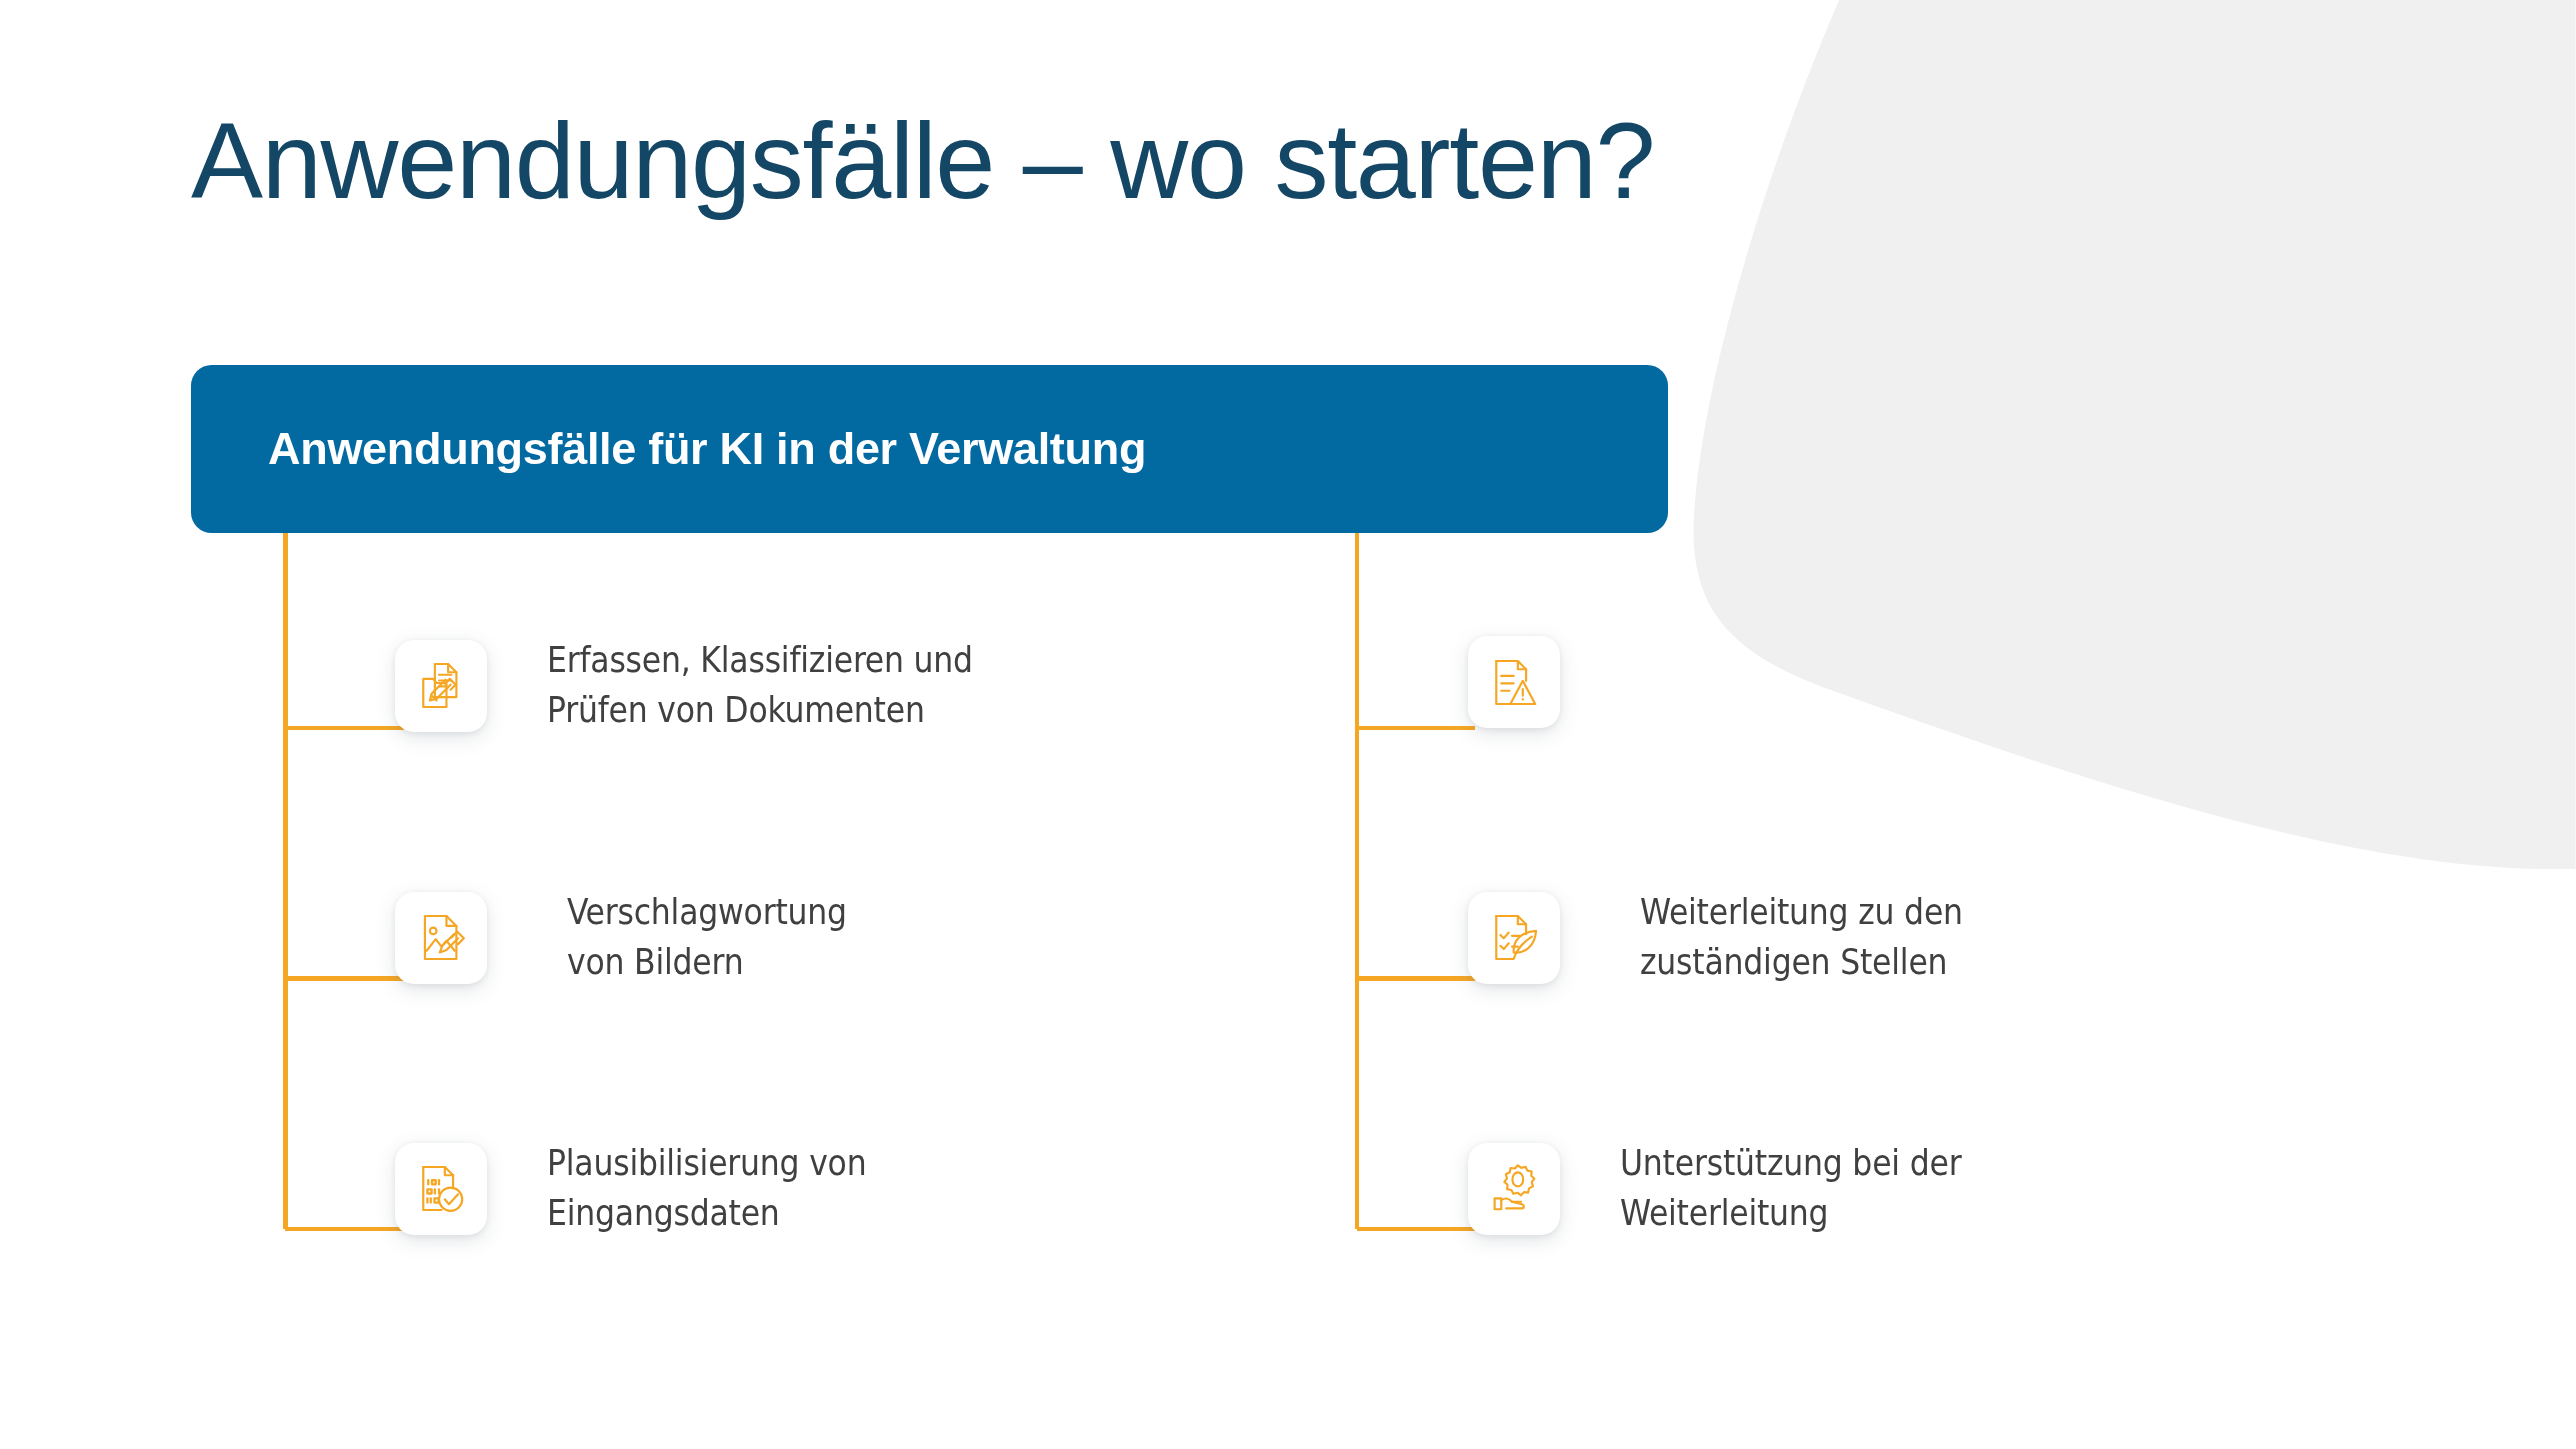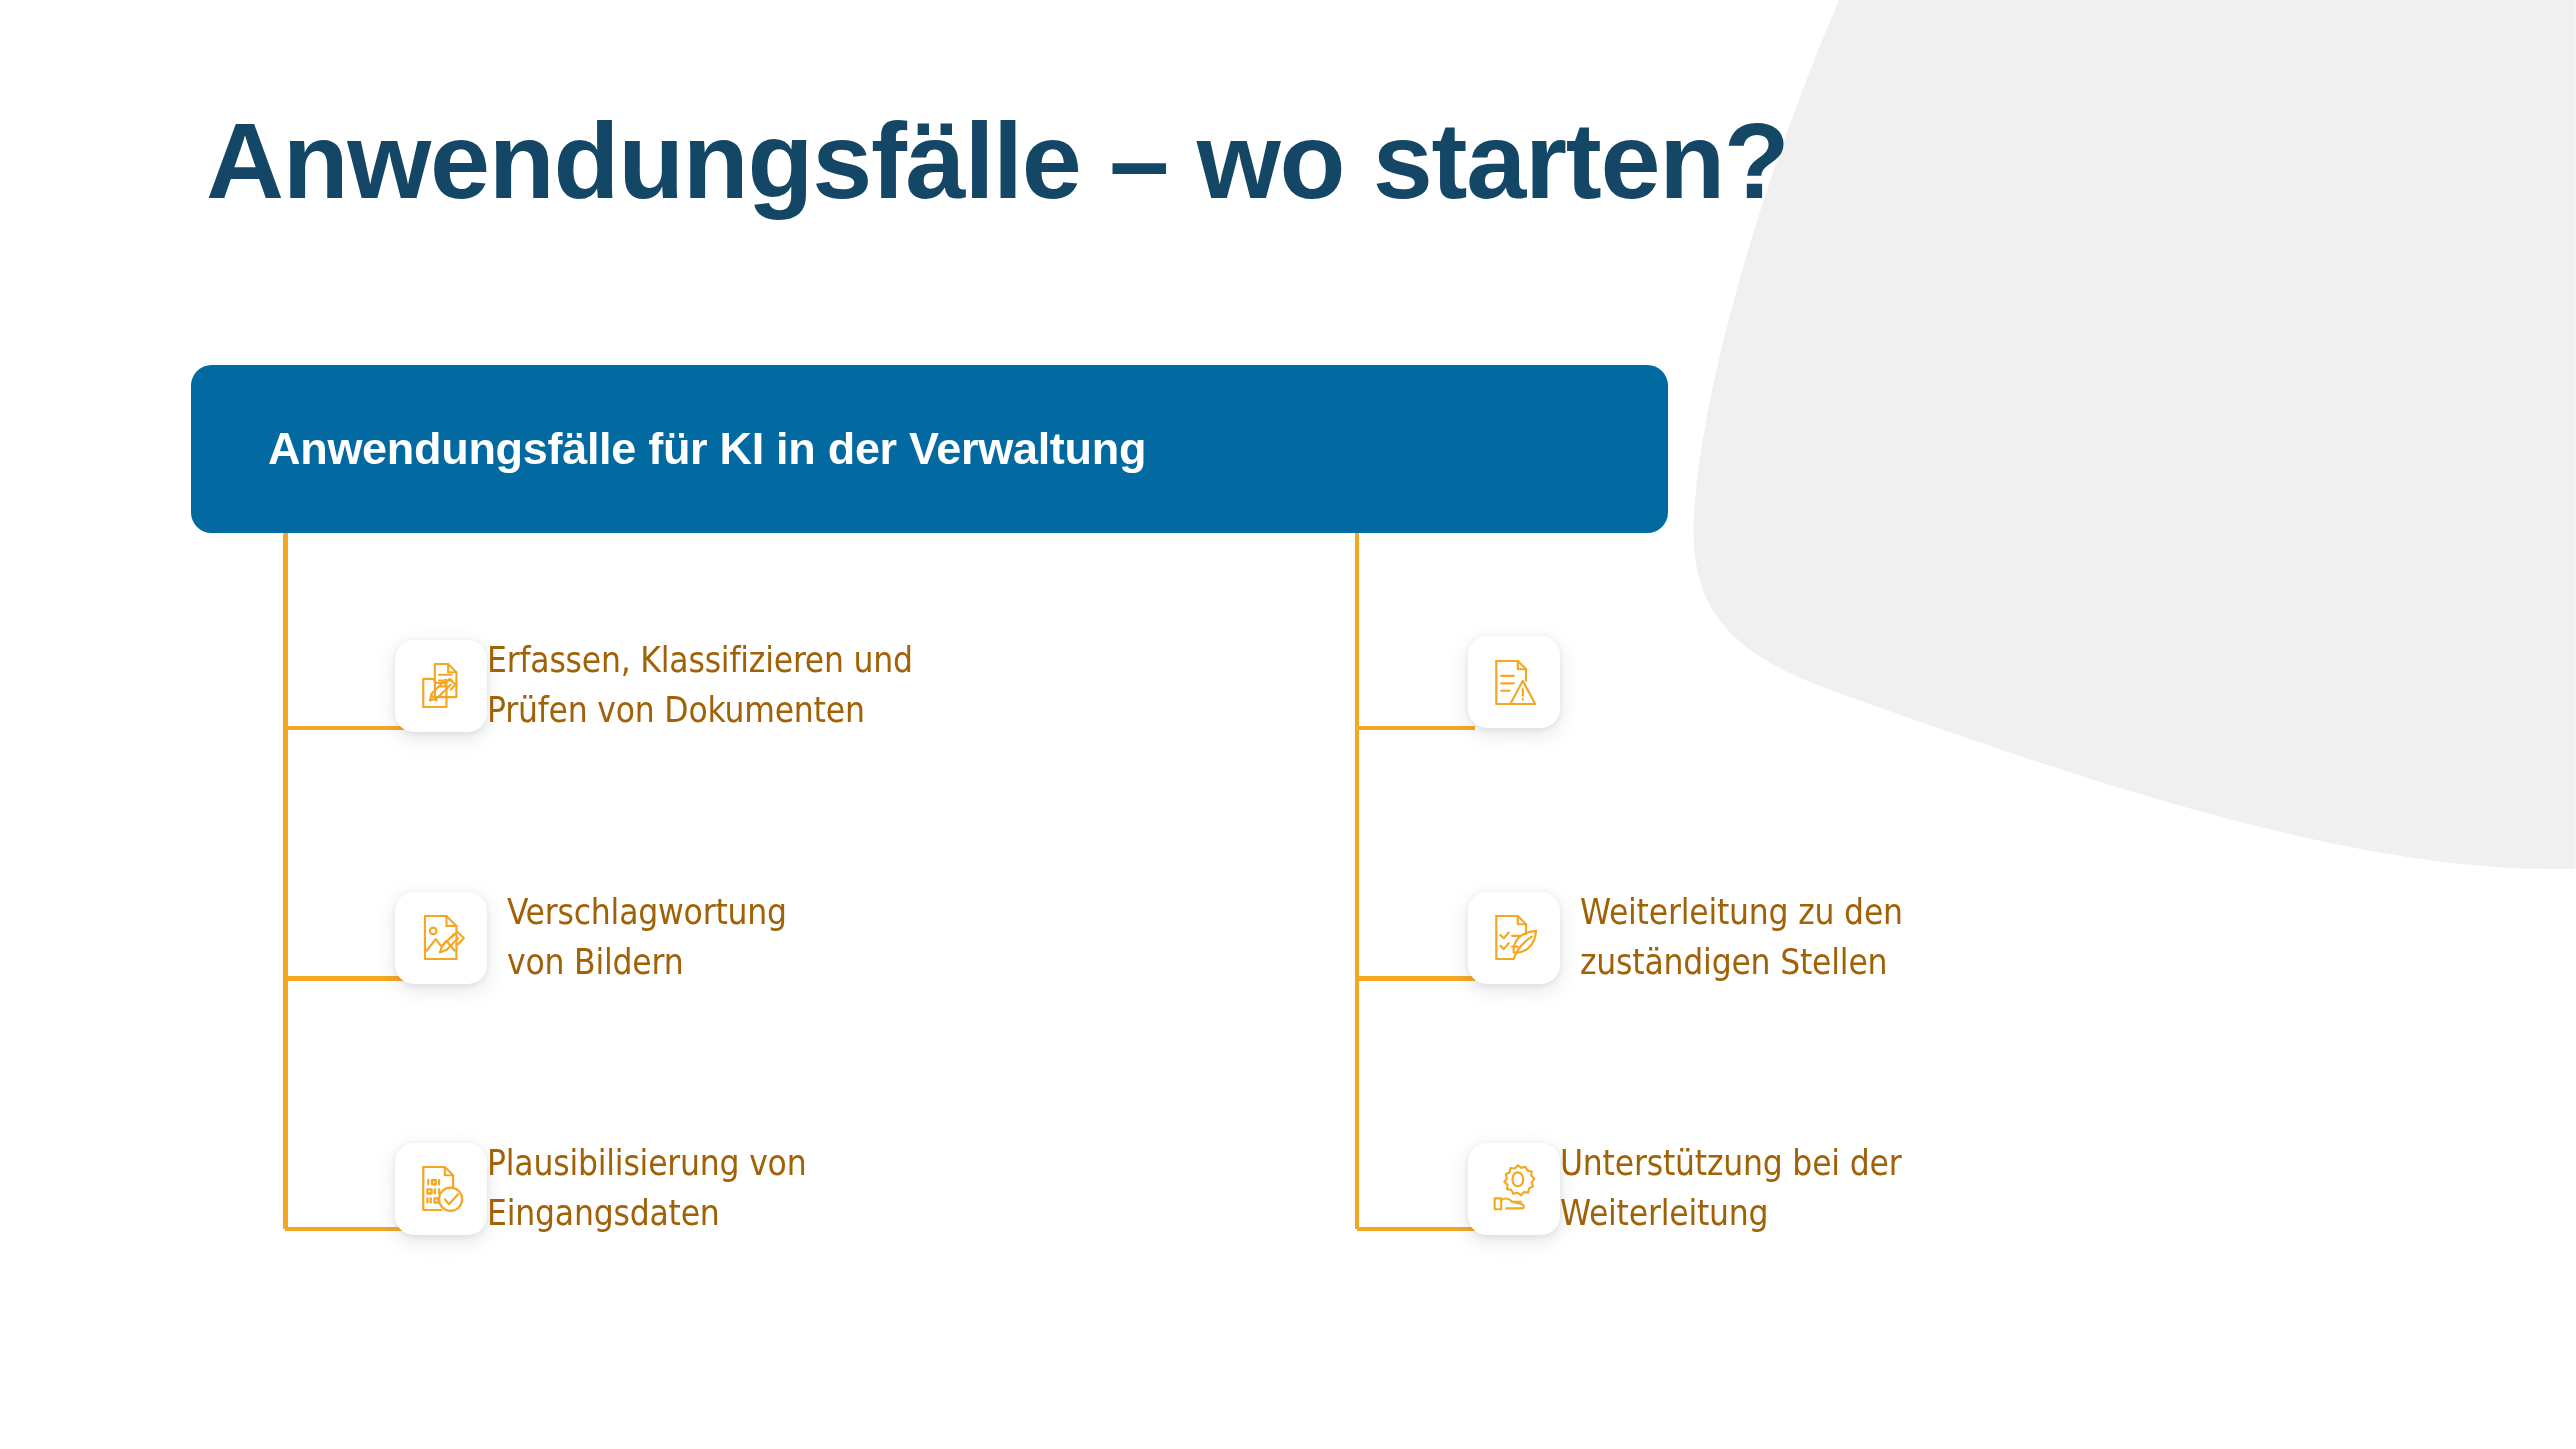--- a/index.html
+++ b/index.html
@@ -26,25 +26,25 @@
     top: 0;
     left: 0;
     width: 2576px;
     height: 1449px;
     pointer-events: none;
   }
 
   
   .slide-title {
     position: absolute;
-    left: 206px;
+    left: 191px;
     top: 101px;
     width: 2233px;
     font-size: 108px;
-    font-weight: bold;
+    font-weight: normal;
     letter-spacing: -1.3px;
     line-height: 1.12;
     color: #144766;
     white-space: nowrap;
   }
 
   
   .header-bar {
     position: absolute;
     left: 191px;
@@ -99,23 +99,24 @@
     justify-content: center;
     flex: none;
   }
   .icon-card svg {
     width: 53px;
     height: 53px;
     display: block;
   }
 
   .item-label {
+    margin-left: 60px;
     font-size: 35px;
     line-height: 1.42;
-    color: #a16207;
+    color: #404040;
     font-family: "Liberation Sans Narrow", "DejaVu Sans Condensed",
                  "Liberation Sans", sans-serif;
     font-stretch: condensed;
     white-space: pre-line;
     letter-spacing: -0.2px;
   }
 </style>
 </head>
 <body>
 

